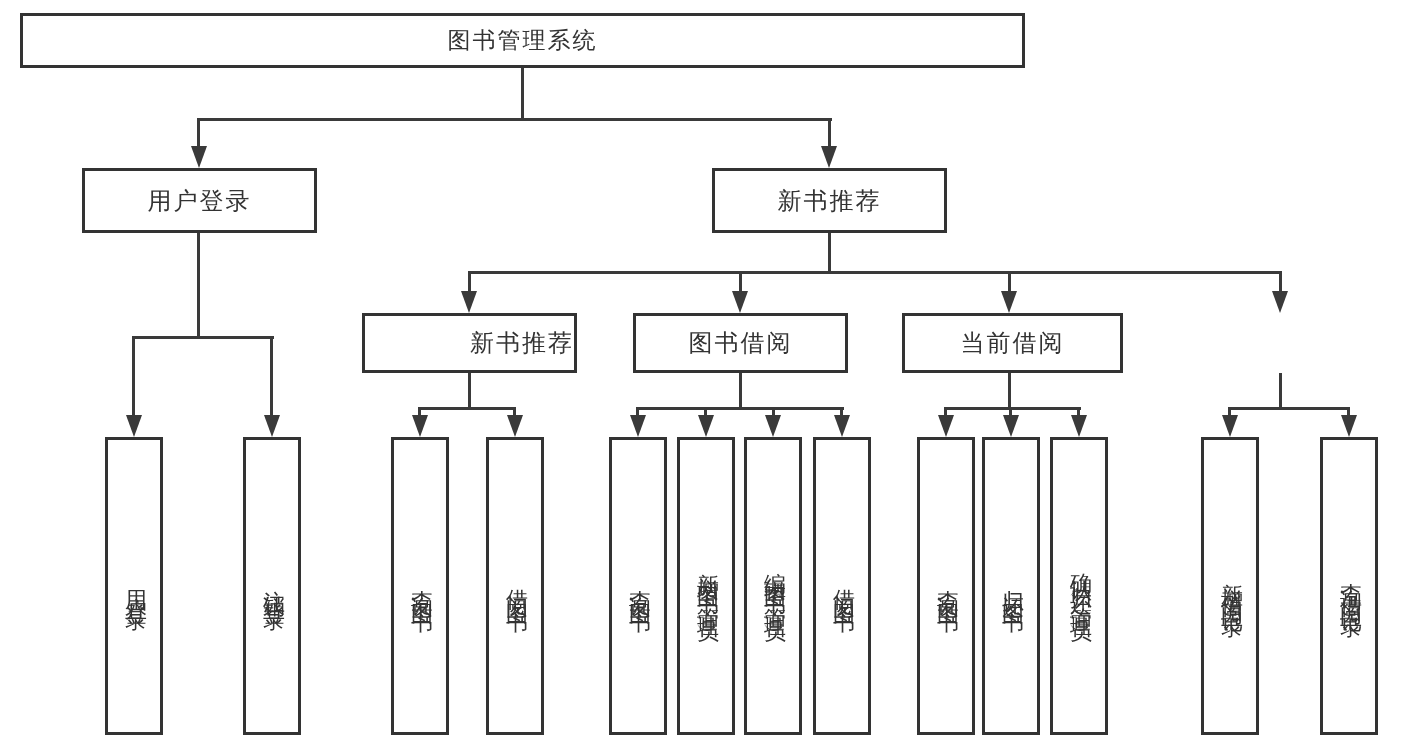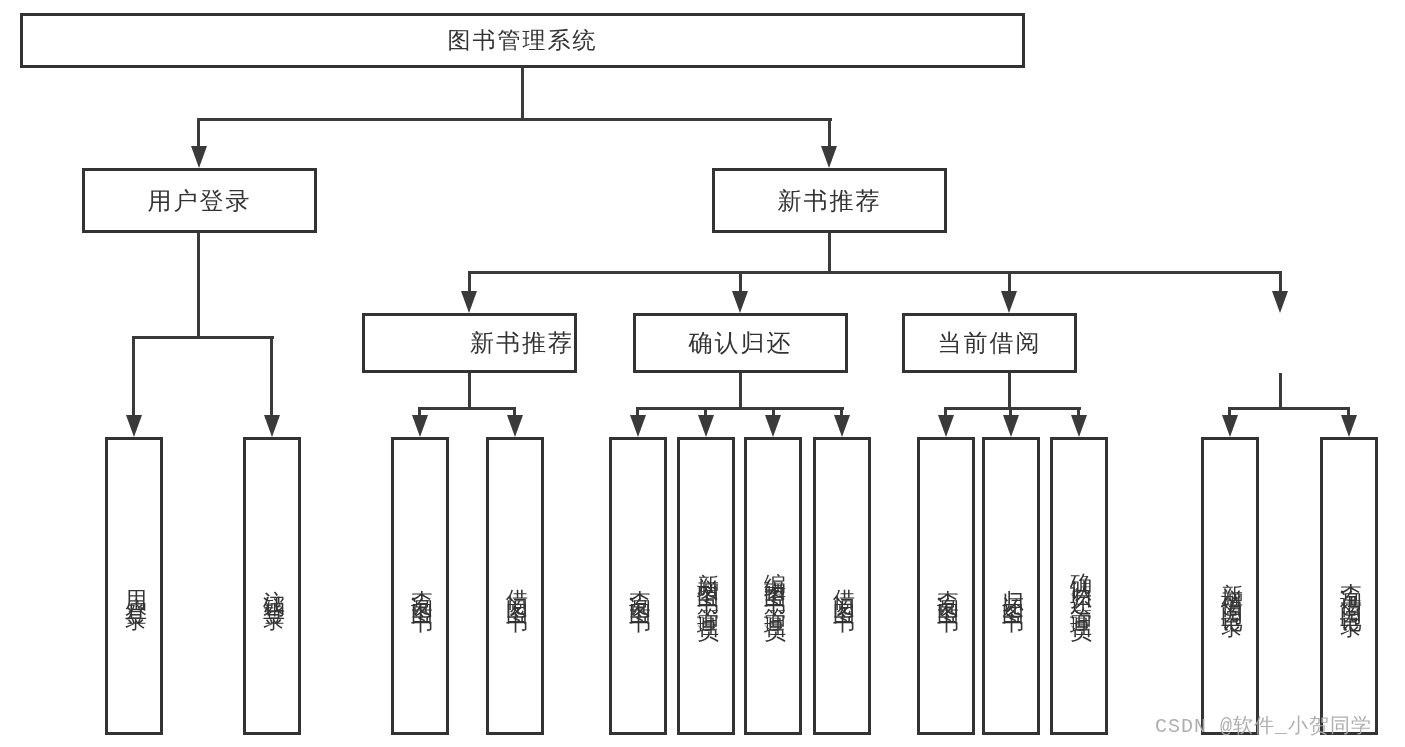--- a/index.html
+++ b/index.html
@@ -49,23 +49,23 @@
     <span>用户登录</span>
   </div>
   <div class="box hnode" style="left:712px; top:168px; width:235px; height:65px;">
     <span>新书推荐</span>
   </div>
 
   <div class="box hnode" style="left:362px; top:313px; width:215px; height:60px;justify-content:flex-end;">
     <span>新书推荐</span>
   </div>
   <div class="box hnode" style="left:633px; top:313px; width:215px; height:60px;">
-    <span>确认归还</span>
+    <span>图书借阅</span>
   </div>
-  <div class="box hnode" style="left:902px; top:313px; width:175px; height:60px;">
+  <div class="box hnode" style="left:902px; top:313px; width:221px; height:60px;">
     <span>当前借阅</span>
   </div>
 
   <div class="box leaf" style="left:105px;">
     <span class="vtext">用户登录</span>
     </div>
   <div class="box leaf" style="left:243px;">
     <span class="vtext">注销登录</span>
     </div>
 
@@ -158,15 +158,14 @@
   <div class="v" style="left:1077px; top:407px; height:20px;"></div>
   <div class="arrow" style="left:1071px; top:415px;"></div>
 
   <div class="v" style="left:1279px; top:373px; height:37px;"></div>
   <div class="h" style="left:1228px; top:407px; width:122px;"></div>
   <div class="v" style="left:1228px; top:407px; height:20px;"></div>
   <div class="arrow" style="left:1222px; top:415px;"></div>
   <div class="v" style="left:1347px; top:407px; height:20px;"></div>
   <div class="arrow" style="left:1341px; top:415px;"></div>
 
-  <div id="watermark">CSDN @软件_小贺同学</div>
 
 </div>
 
 </body></html>

